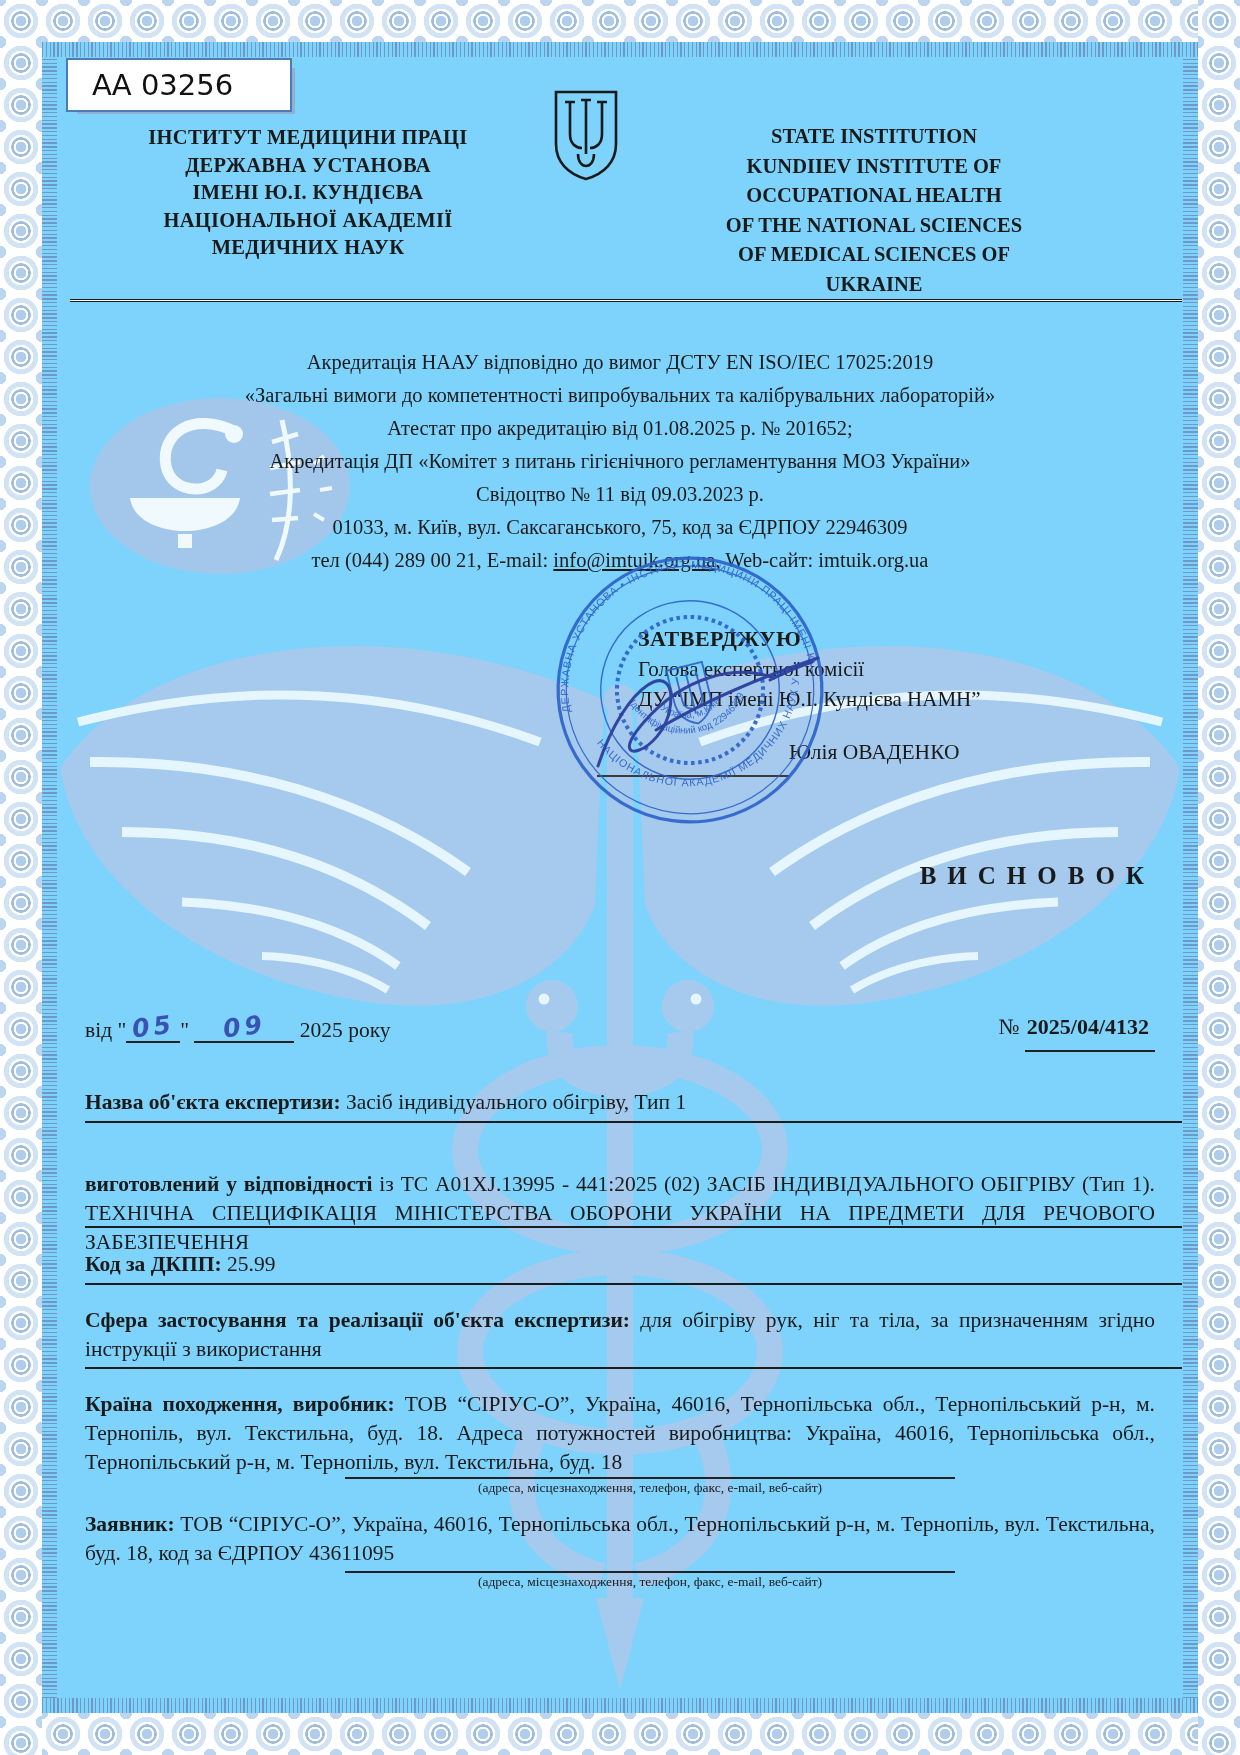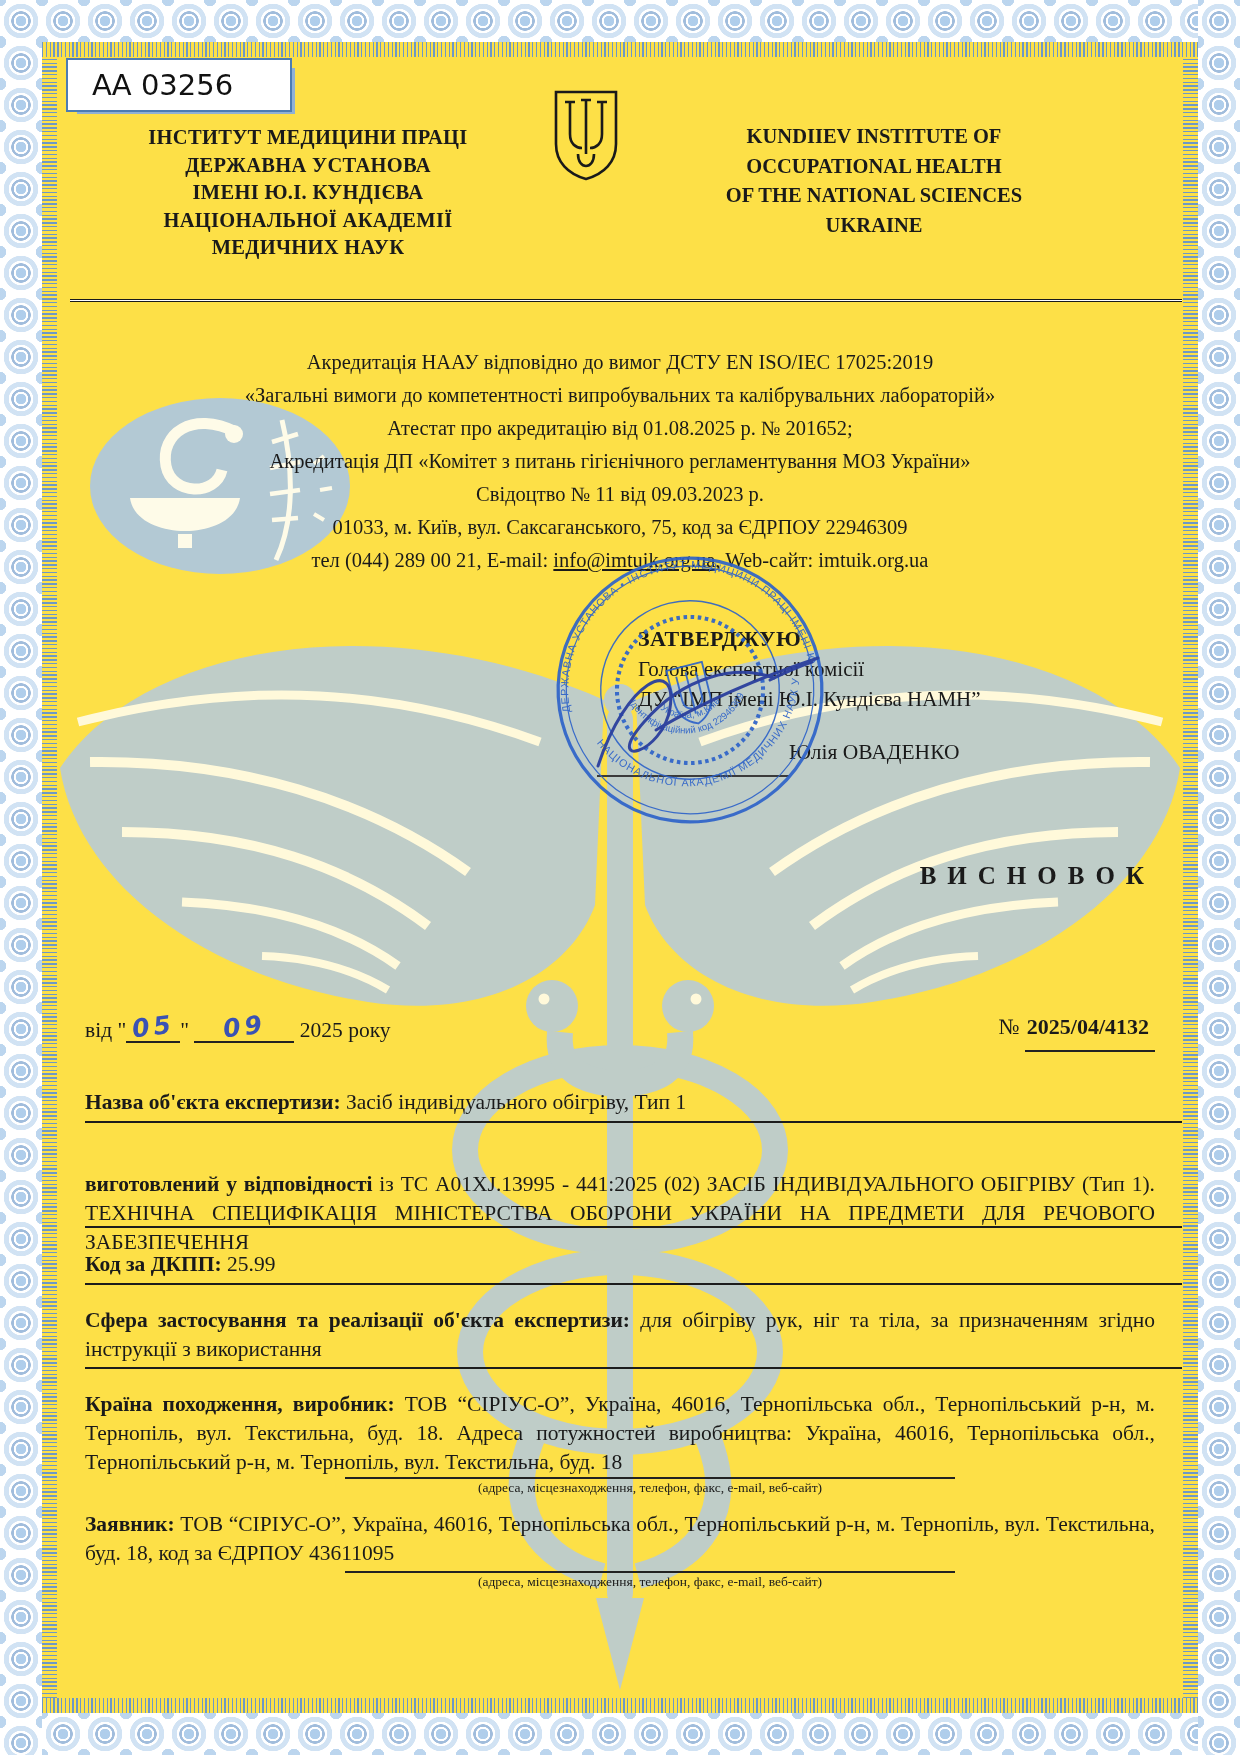--- a/index.html
+++ b/index.html
@@ -1,17 +1,17 @@
 <!DOCTYPE html>
 <html><head>
 <meta charset="utf-8">
 <style>
   html,body{margin:0;padding:0;background:#ffffff;}
   .page{
-    position:relative;width:1240px;height:1755px;background:#fde047;overflow:hidden;
+    position:relative;width:1240px;height:1755px;background:#7dd3fc;overflow:hidden;
     font-family:"Liberation Serif","DejaVu Serif",serif;color:#1a1a1a;
   }
   
   .lace{position:absolute;background-color:#fff;
     background-image:
       radial-gradient(circle at 21px 21px, rgba(255,255,255,0) 7px, rgba(120,160,205,.70) 7.5px, rgba(120,160,205,.70) 9.5px, rgba(255,255,255,0) 10px),
       radial-gradient(circle at 21px 21px, rgba(171,203,234,.95) 5px, rgba(255,255,255,0) 5.5px),
       radial-gradient(circle at 21px 21px, rgba(255,255,255,0) 12px, rgba(171,203,234,.55) 12.5px, rgba(171,203,234,.55) 17px, rgba(255,255,255,0) 17.5px),
       radial-gradient(circle at 0px 0px, rgba(171,203,234,.8) 6px, rgba(255,255,255,0) 6.5px),
       radial-gradient(circle at 42px 0px, rgba(171,203,234,.8) 6px, rgba(255,255,255,0) 6.5px),
@@ -171,23 +171,25 @@
       <path d="M 8 4 H 68 V 56 C 68 74 56 86 38 91 C 20 86 8 74 8 56 Z"></path>
       <path d="M 38 12 V 66"></path>
       <path d="M 22 14 V 46 C 22 56 28 60 34 60"></path>
       <path d="M 54 14 V 46 C 54 56 48 60 42 60"></path>
       <path d="M 30 66 C 30 74 34 78 38 78 C 42 78 46 74 46 66"></path>
       <path d="M 33 12 h 10 M 17 14 h 10 M 49 14 h 10"></path>
     </g>
   </svg>
 
   <div class="txt hdr hdr-en">
+    <div>STATE INSTITUTION</div>
     <div>KUNDIIEV INSTITUTE OF</div>
     <div>OCCUPATIONAL HEALTH</div>
     <div>OF THE NATIONAL SCIENCES</div>
+    <div>OF MEDICAL SCIENCES OF</div>
     <div>UKRAINE</div>
   </div>
 
   <div class="hdr-rule txt"></div>
 
   <div class="txt accr">
     <div>Акредитація НААУ відповідно до вимог ДСТУ EN ISO/IEC 17025:2019</div>
     <div>«Загальні вимоги до компетентності випробувальних та калібрувальних лабораторій»</div>
     <div>Атестат про акредитацію від 01.08.2025 р. № 201652;</div>
     <div>Акредитація ДП «Комітет з питань гігієнічного регламентування МОЗ України»</div>

